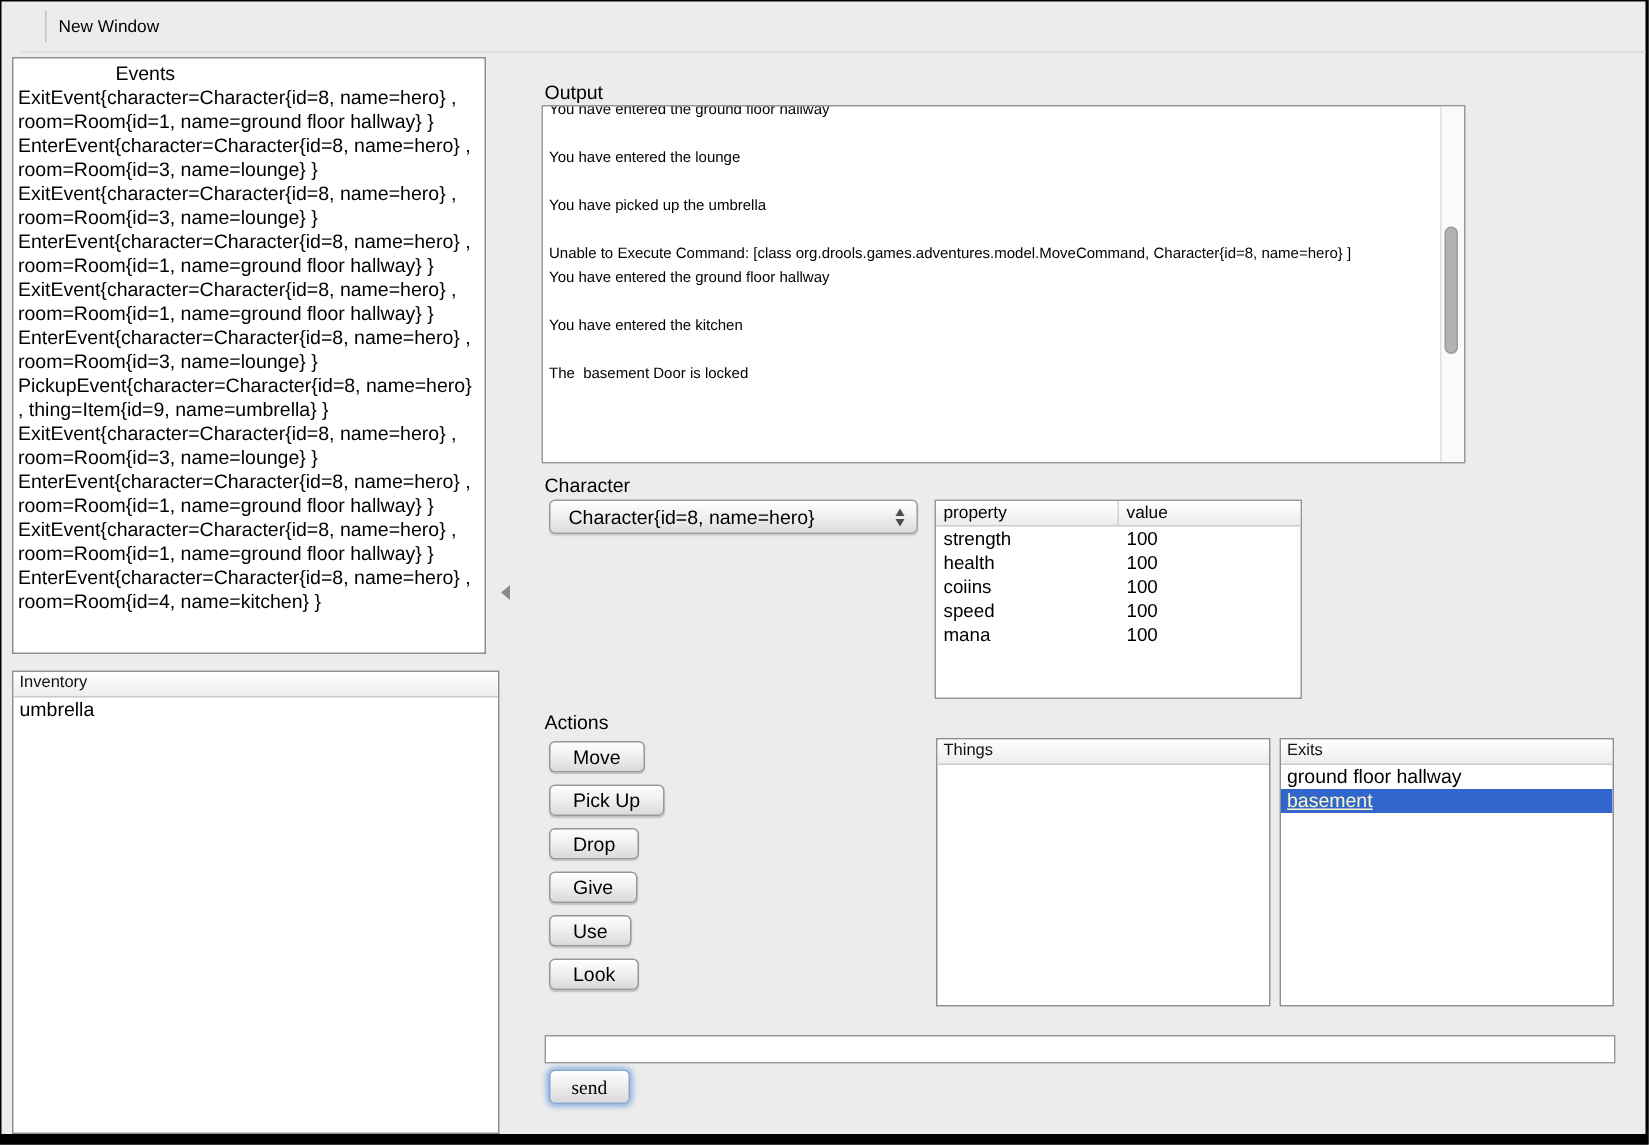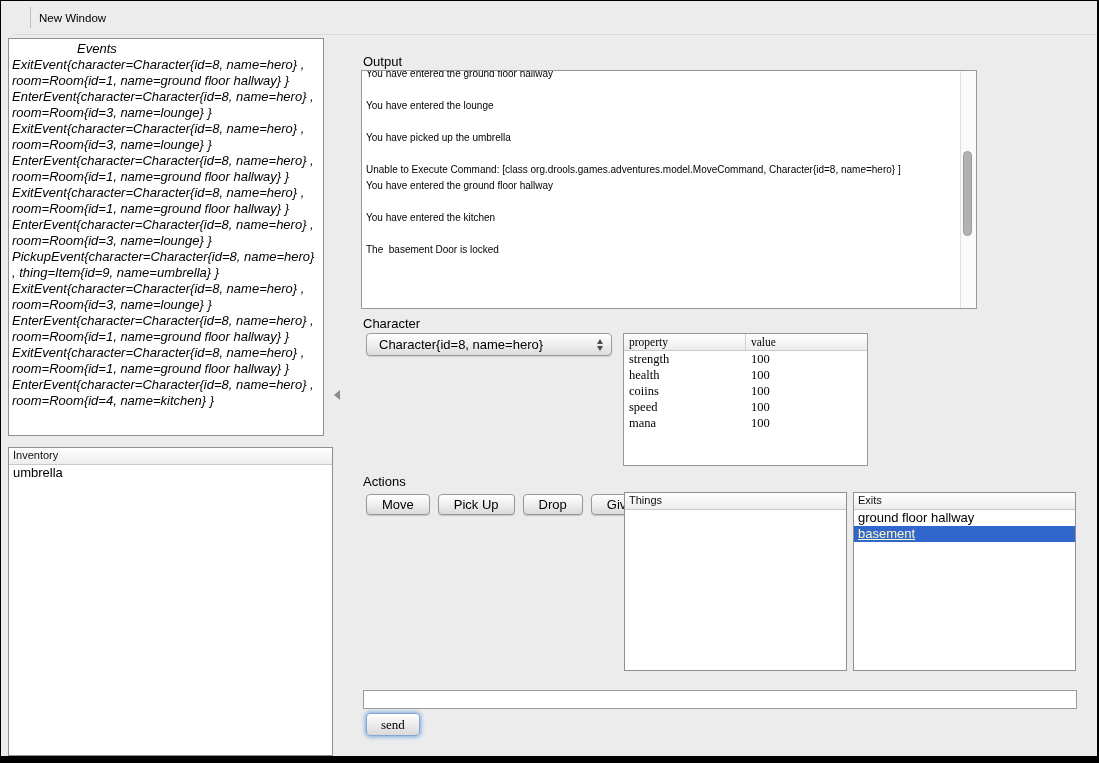--- a/index.html
+++ b/index.html
@@ -33,21 +33,21 @@
   .panel, .listbox {
     position: absolute; background: #fff; border: 1px solid #8f8f8f;
     box-sizing: border-box; overflow: hidden;
   }
   .list-header {
     height: 15px; font-size: 11px; padding: 1px 4px 0 4px;
     background: linear-gradient(#ffffff, #ededed);
     border-bottom: 1px solid #c9c9c9; color: #111;
   }
   
-  .events { left: 7px; top: 37px; width: 316px; height: 398px; font-style: italic; }
+  .events { left: 7px; top: 37px; width: 316px; height: 398px; }
   .events-title { font-size: 13px; padding: 2px 0 1px 68px; }
   .events-list {
     font-size: 13px; line-height: 16px; padding: 0 2px 0 3px;
     overflow-wrap: break-word;
   }
   .event-item { white-space: normal; }
   .splitter-arrow {
     position: absolute; left: 333px; top: 389px; width: 0; height: 0;
     border-top: 5px solid transparent; border-bottom: 5px solid transparent;
     border-right: 6px solid #8a8a8a;
@@ -90,37 +90,36 @@
     width: 16px; margin-right: 3px; display: flex; flex-direction: column;
     align-items: center; gap: 2px;
   }
   .tri-up { width: 0; height: 0; border-left: 3.5px solid transparent; border-right: 3.5px solid transparent; border-bottom: 5px solid #4c4c4c; }
   .tri-down { width: 0; height: 0; border-left: 3.5px solid transparent; border-right: 3.5px solid transparent; border-top: 5px solid #4c4c4c; }
   
   .prop-table {
     position: absolute; left: 622px; top: 332px; width: 245px; height: 133px;
     background: #fff; border: 1px solid #979797; box-sizing: border-box;
     overflow: hidden;
-    font-family: Liberation Serif, serif;
   }
   .prop-head {
     display: flex; height: 16px; align-items: center;
     background: linear-gradient(#ffffff, #ececec);
     border-bottom: 1px solid #cacaca; font-size: 11.5px;
   }
   .cell { box-sizing: border-box; overflow: hidden; white-space: nowrap; }
   .cell.c0 { width: 122px; padding-left: 5px; }
   .cell.c1 { flex: 1; padding-left: 5px; }
   .prop-head .c0 { border-right: 1px solid #d2d2d2; height: 16px; line-height: 16px; }
   .prop-row { display: flex; height: 16px; line-height: 16px; font-size: 12.5px; }
   
   .actions-label { left: 362px; top: 473px; }
   .actions {
     position: absolute; left: 365px; top: 493px;
-    display: flex; flex-direction: row; align-items: flex-start; gap: 8px;
+    display: flex; flex-direction: column; align-items: flex-start; gap: 8px;
   }
   .action-btn {
     height: 21px; padding: 0 15px; font-size: 13px;
     font-family: "Liberation Sans", "DejaVu Sans", sans-serif;
     border: 1px solid #989898; border-radius: 4px; color: #000;
     background: linear-gradient(#ffffff, #eeeeee 50%, #dadada);
     box-shadow: 0 1px 1px rgba(0,0,0,.18), inset 0 1px 0 #fff;
     cursor: default;
   }
   

